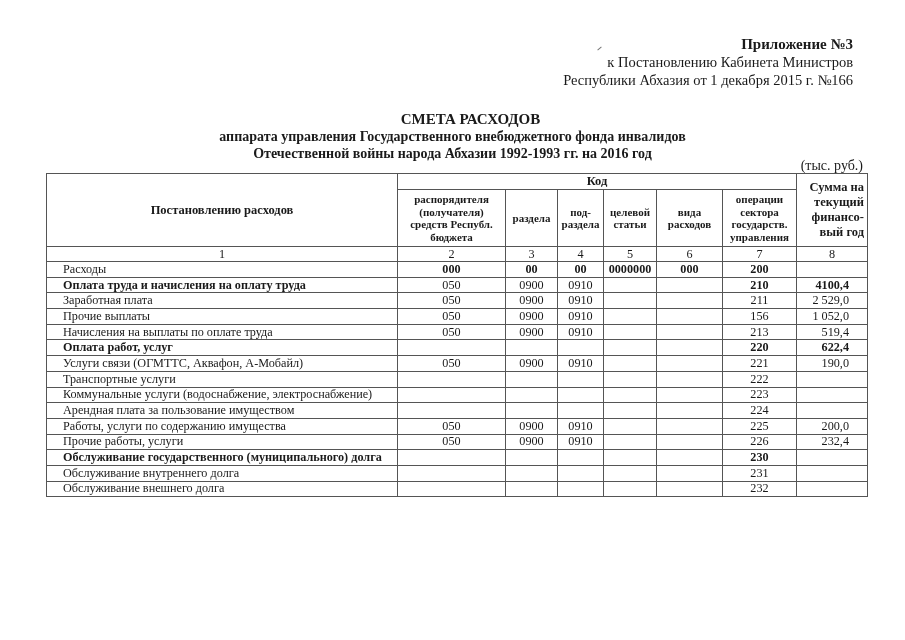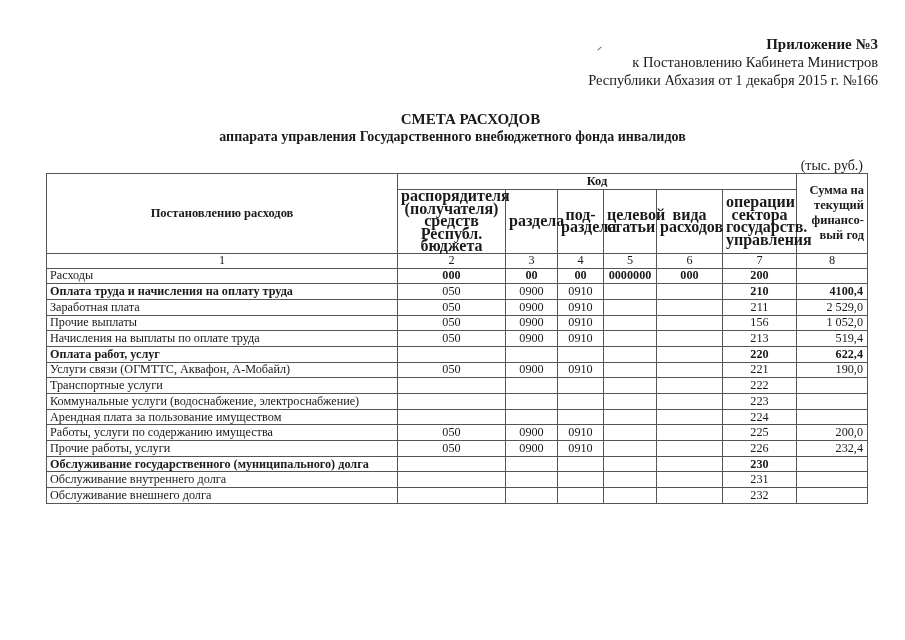--- a/index.html
+++ b/index.html
@@ -2,21 +2,21 @@
 <html><head>
 <meta charset="utf-8">
 <style>
   html, body { margin: 0; padding: 0; background: #ffffff; }
   body {
     width: 905px; height: 640px; position: relative; overflow: hidden;
     font-family: "Liberation Serif", "DejaVu Serif", serif;
     color: #1a1a1a;
   }
   .appendix {
-    position: absolute; right: 27px; top: 35px; text-align: right;
+    position: absolute; right: 52px; top: 35px; text-align: right;
     font-size: 14.5px; line-height: 18px;
   }
   .appendix .title { font-weight: bold; font-size: 15px; }
   .mark {
     position: absolute; left: 597px; top: 48px; width: 5px; height: 1px;
     background: #777; transform: rotate(-40deg);
   }
   .heading {
     position: absolute; left: 0; width: 905px; top: 111px; text-align: center;
     font-weight: bold; font-size: 14px; line-height: 17px;
@@ -26,43 +26,44 @@
     position: absolute; right: 42px; top: 158px; font-size: 14px;
   }
   table.smeta {
     position: absolute; left: 46px; top: 173px; width: 821px;
     border-collapse: collapse; table-layout: fixed;
     font-size: 12.2px; line-height: 13px;
   }
   table.smeta td, table.smeta th {
     border: 1px solid #555; padding: 0 3px; vertical-align: middle;
   }
-  table.smeta th { font-weight: bold; text-align: center; font-size: 16px; line-height: 12.5px; }
+  table.smeta th { font-weight: bold; text-align: center; font-size: 11px; line-height: 12.5px; }
   .h-kod { height: 15px; font-size: 12.5px !important; }
   .h-sub th { vertical-align: top; padding-top: 2px; height: 56px; }
   .num-row td { text-align: center; height: 14px; font-weight: normal; }
   .data td { height: 14.7px; padding-top: 0; padding-bottom: 0; white-space: nowrap; }
   .data td.c { text-align: center; }
-  .data td.r { text-align: right; padding-right: 4px; }
-  .data td.name { text-align: left; padding-left: 3px; }
+  .data td.r { text-align: right; padding-right: 18px; }
+  .data td.name { text-align: left; padding-left: 16px; }
   .b { font-weight: bold; }
 </style>
 </head>
 <body>
 
 <div class="appendix">
   <div class="title">Приложение №3</div>
   <div>к Постановлению Кабинета Министров</div>
   <div>Республики Абхазия от 1 декабря 2015 г. №166</div>
 </div>
 <div class="mark"></div>
 
 <div class="heading">
   <div class="main">СМЕТА РАСХОДОВ</div>
   <div>аппарата управления Государственного внебюджетного фонда инвалидов</div>
+  <div>Отечественной войны народа Абхазии 1992-1993 гг. на 2016 год</div>
 </div>
 
 <div class="units">(тыс. руб.)</div>
 
 <table class="smeta">
   <colgroup>
     <col style="width:351px">
     <col style="width:108px">
     <col style="width:52px">
     <col style="width:46px">

